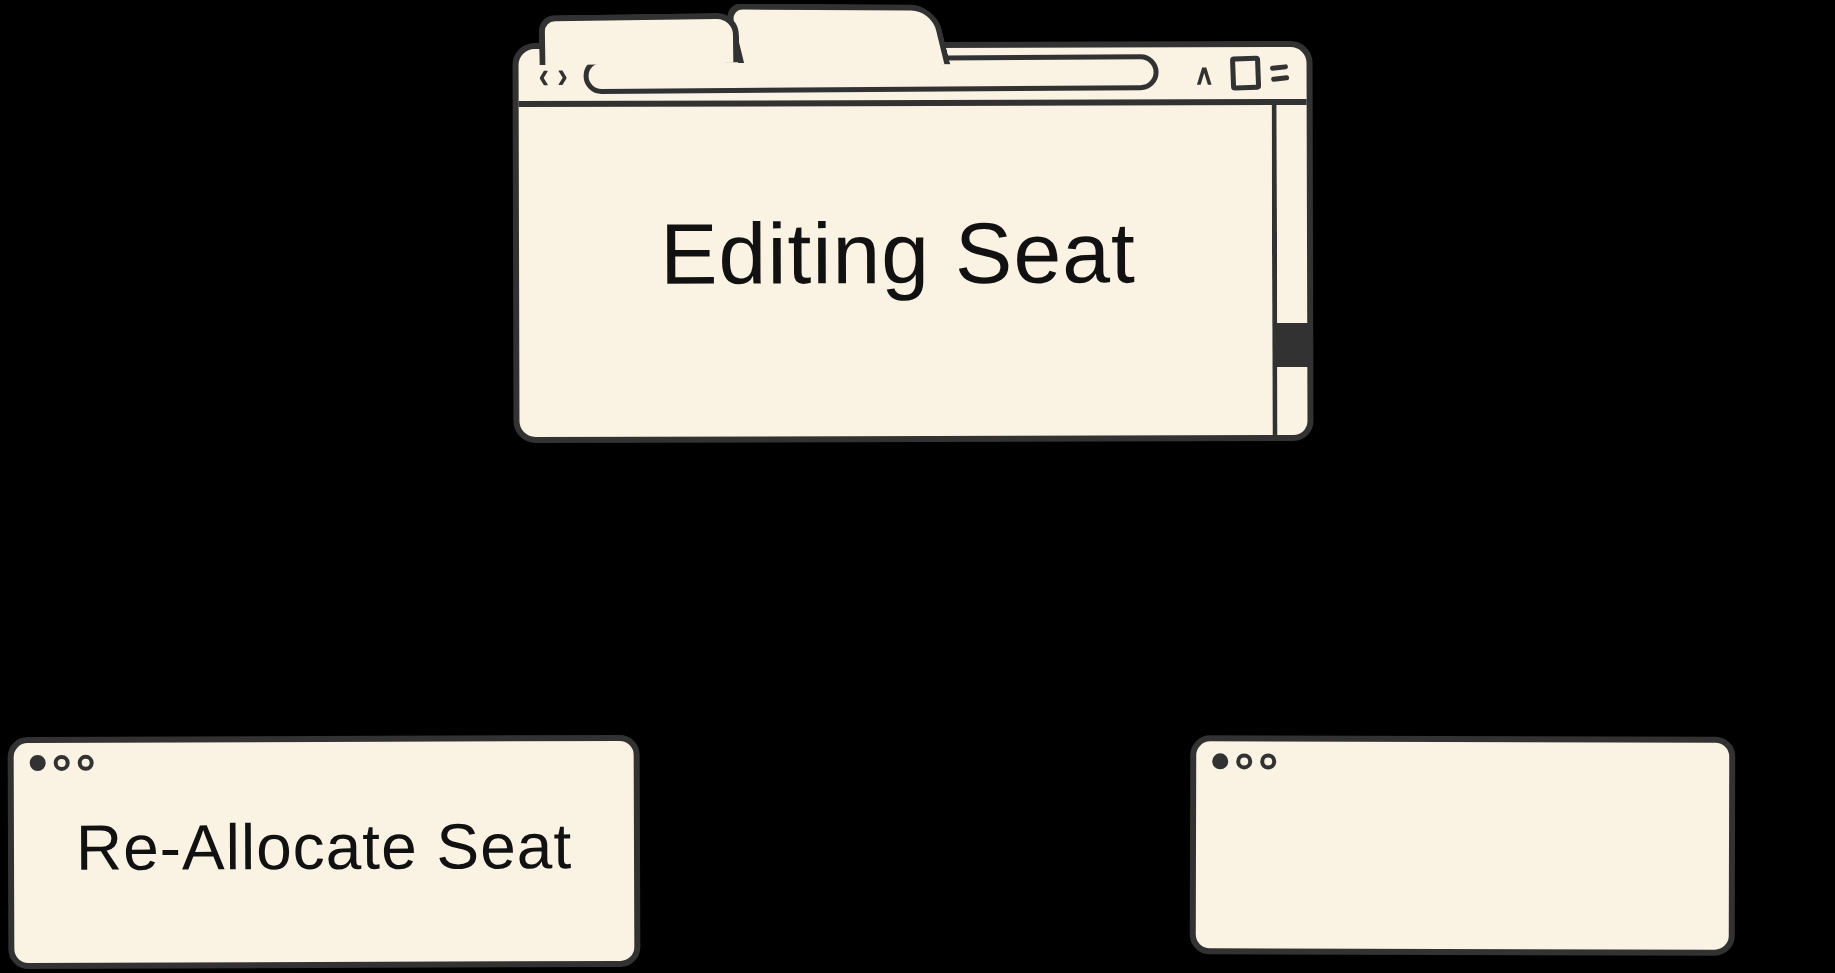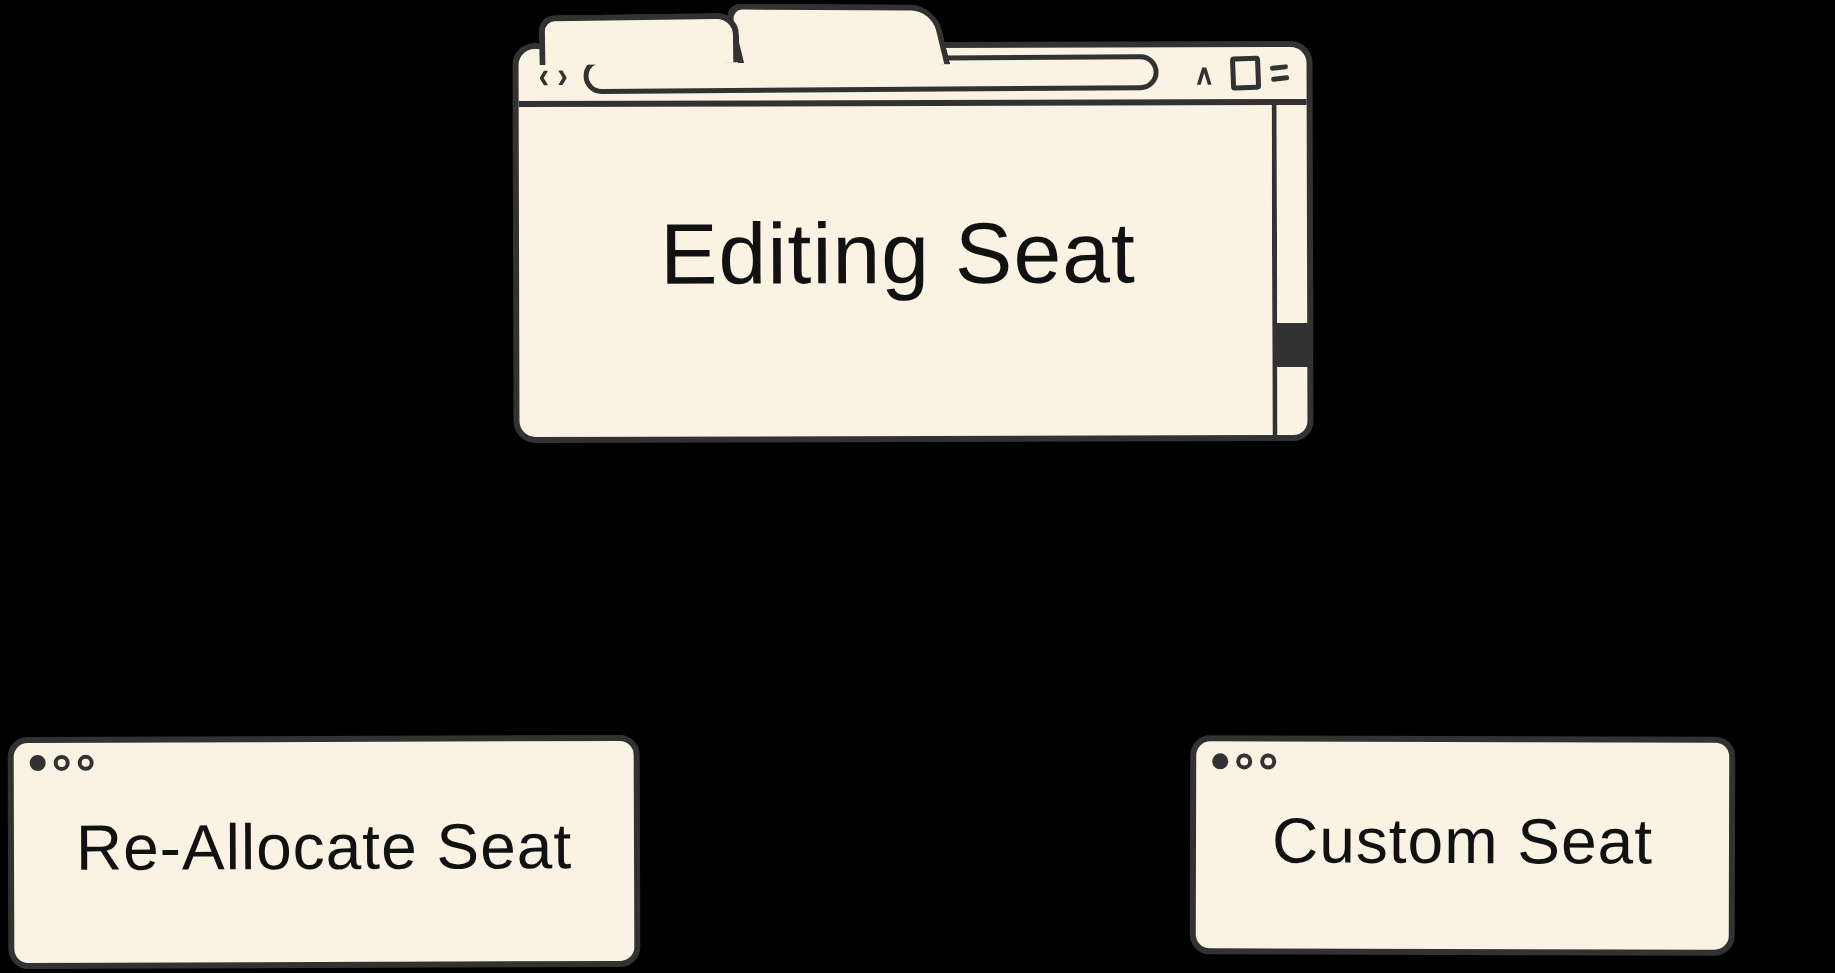--- a/index.html
+++ b/index.html
@@ -125,16 +125,15 @@
     </div>
     <div class="mac-title">Re-Allocate Seat</div>
   </div>
 
   <div class="mac-window win-custom">
     <div class="dots">
       <span class="dot dot-filled"></span>
       <span class="dot dot-ring"></span>
       <span class="dot dot-ring"></span>
     </div>
-    <div class="mac-title">Custom Seat</div>
   </div>
 
 </div>
 
 </body></html>

